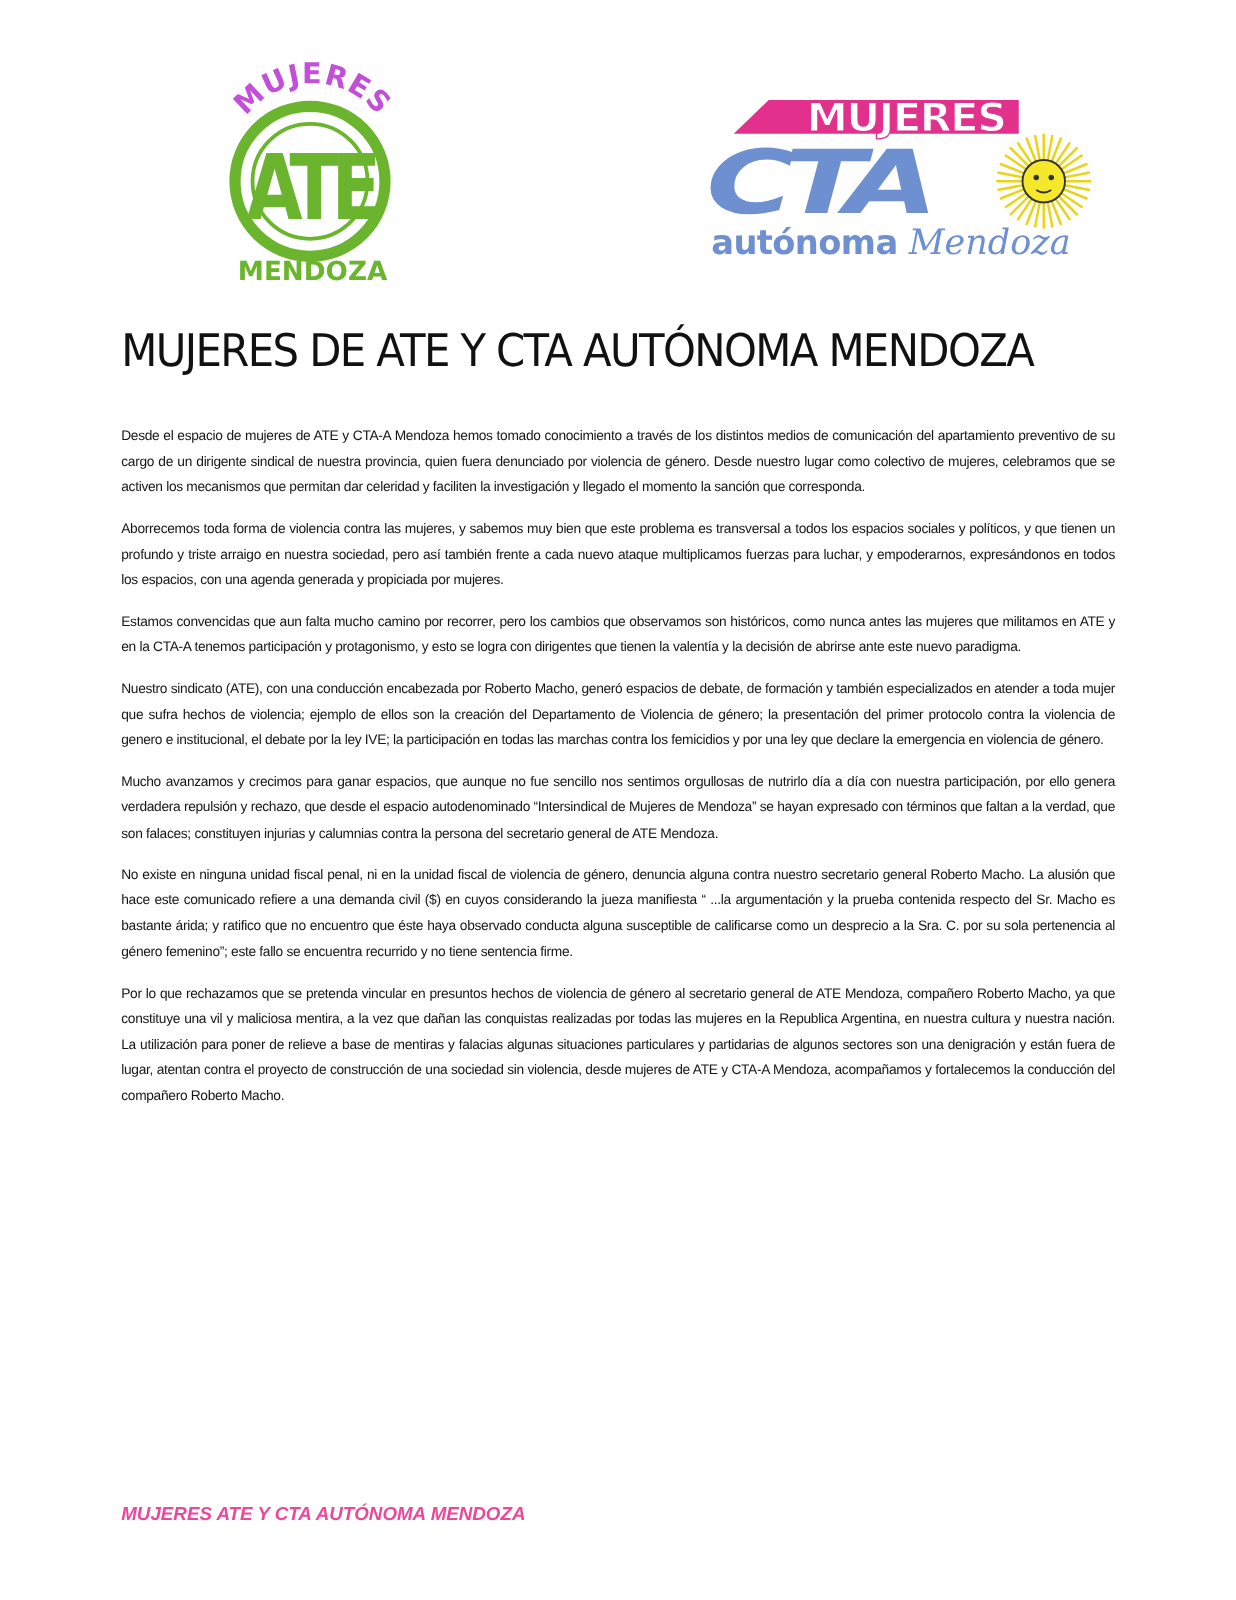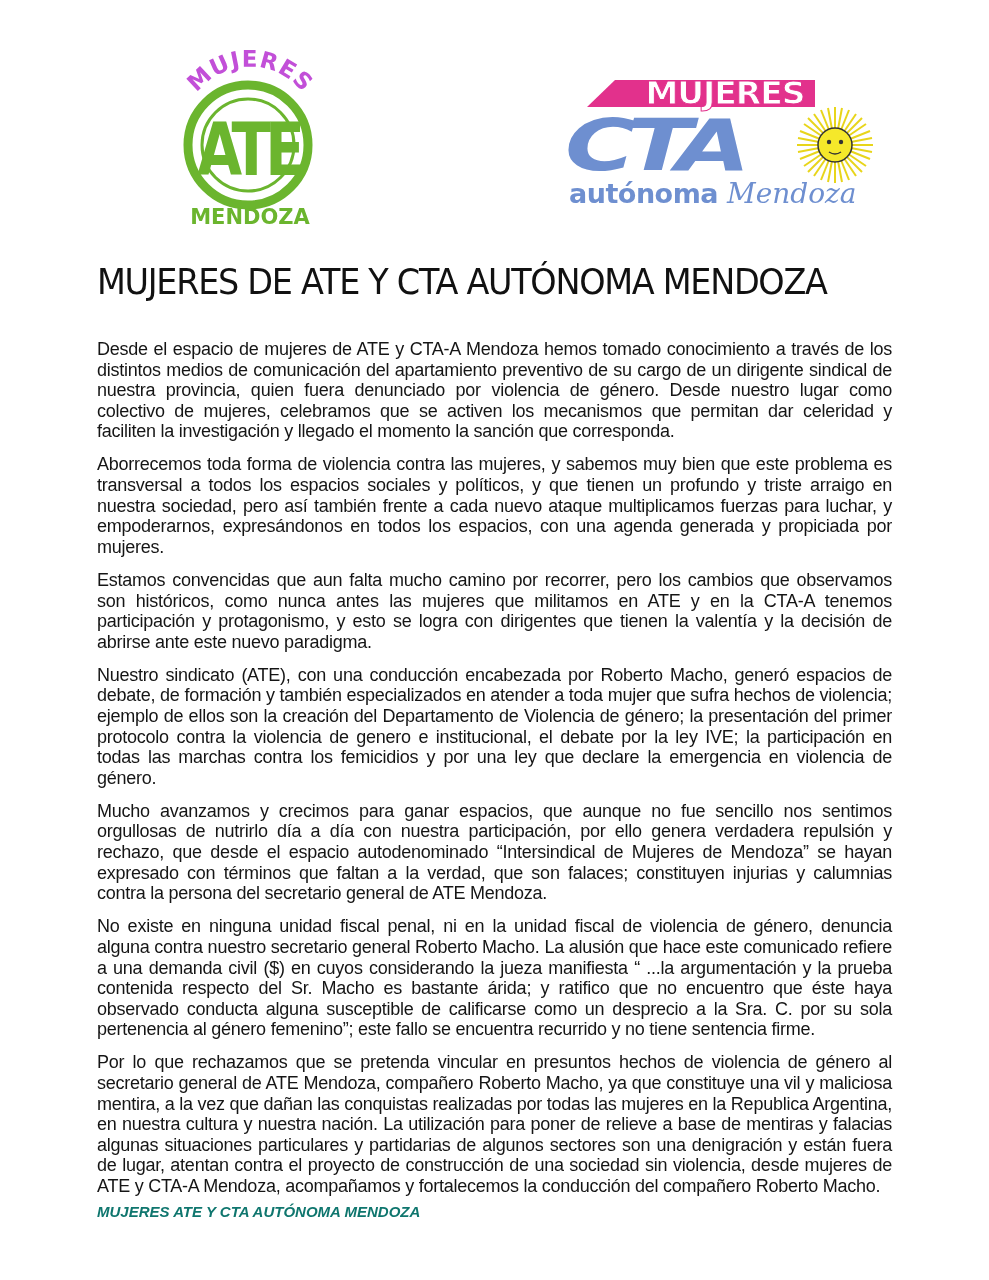--- a/index.html
+++ b/index.html
@@ -50,36 +50,36 @@
     
     .doc-body {
       position: absolute;
       left: 97px;
       top: 339px;
       width: 795px;
     }
     .doc-paragraph {
       margin: 0 0 12.5px 0;
       font-family: "Liberation Sans", sans-serif;
-      font-size: 18px;
+      font-size: 11px;
       line-height: 20.6px;
       text-align: justify;
       color: #151515;
       letter-spacing: -0.25px;
     }
     .doc-signature {
       position: absolute;
       left: 97px;
       top: 1203px;
       margin: 0;
       font-family: "Liberation Sans", sans-serif;
       font-weight: bold;
       font-style: italic;
       font-size: 15px;
-      color: #0f766e;
+      color: #ec4899;
       white-space: nowrap;
     }
   </style>
 </head>
 <body>
 
 <div class="logo-ate">
   <svg width="160" height="185" viewBox="0 0 160 185">
     <defs>
       <path id="ateArc" d="M 18 62 A 66 66 0 0 1 142 62"></path>

